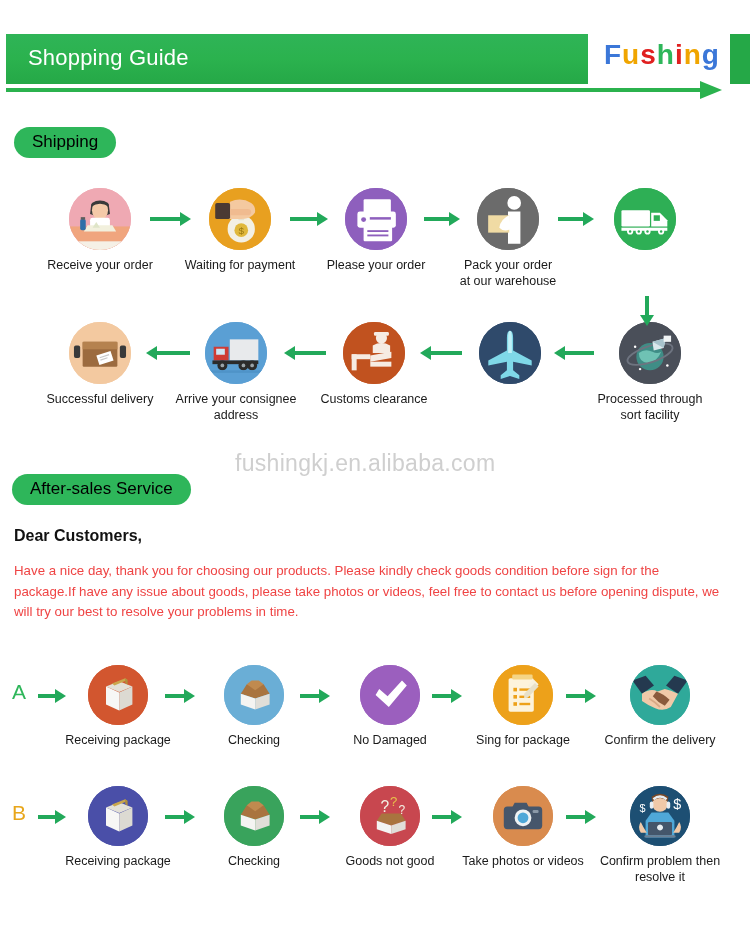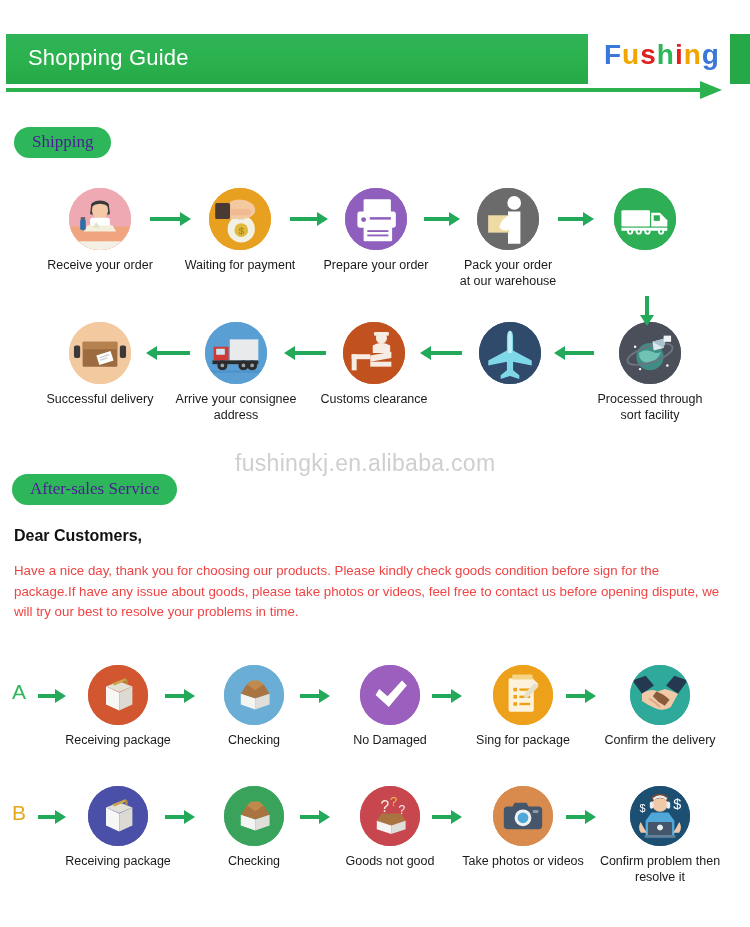--- a/index.html
+++ b/index.html
@@ -64,27 +64,26 @@
     border-top: 9px solid transparent;
     border-bottom: 9px solid transparent;
     border-left: 22px solid #2bb24e;
   }
 
   
   .pill {
     position: absolute;
     background: #2eb65a;
     border-radius: 18px;
-    color: #4c1d95;
+    color: #000000;
     font-size: 17px;
     line-height: 30px;
     height: 31px;
     padding: 0 18px;
     white-space: nowrap;
-    font-family: Liberation Serif, serif;
   }
   #pill-shipping { left: 14px; top: 127px; }
   #pill-aftersales { left: 12px; top: 474px; }
 
   
   .watermark {
     position: absolute;
     left: 235px; top: 450px;
     font-size: 23px;
     color: #cfcfcf;
@@ -236,21 +235,21 @@
           <rect width="100" height="100" fill="#8e5fbd"></rect>
           <rect x="30" y="18" width="44" height="22" rx="2" fill="#ffffff"></rect>
           <rect x="20" y="38" width="62" height="26" rx="4" fill="#ffffff"></rect>
           <circle cx="30" cy="51" r="4" fill="#8e5fbd"></circle>
           <rect x="40" y="47" width="34" height="4" fill="#8e5fbd"></rect>
           <rect x="30" y="62" width="46" height="24" rx="2" fill="#ffffff"></rect>
           <rect x="36" y="68" width="34" height="3" fill="#8e5fbd"></rect>
           <rect x="36" y="75" width="34" height="3" fill="#8e5fbd"></rect>
         </svg>
       </div>
-      <div class="step-label">Prepare your order</div>
+      <div class="step-label">Please your order</div>
     </div>
     <div class="step" style="left: 444px; top: 188px; width: 128px;">
       <div class="circle" style="width: 62px; height: 62px; background: rgb(107, 107, 107); color: rgb(107, 107, 107);">
         <svg width="62" height="62" viewBox="0 0 100 100">
           <rect width="100" height="100" fill="#6b6b6b"></rect>
           <circle cx="60" cy="24" r="11" fill="#ffffff"></circle>
           <path d="M50 38h20v52H50z" fill="#ffffff"></path>
           <rect x="18" y="44" width="34" height="28" fill="#f0dba4"></rect>
           <path d="M52 44q-14 6-16 20 8 8 18 2z" fill="#ffffff"></path>
         </svg>

